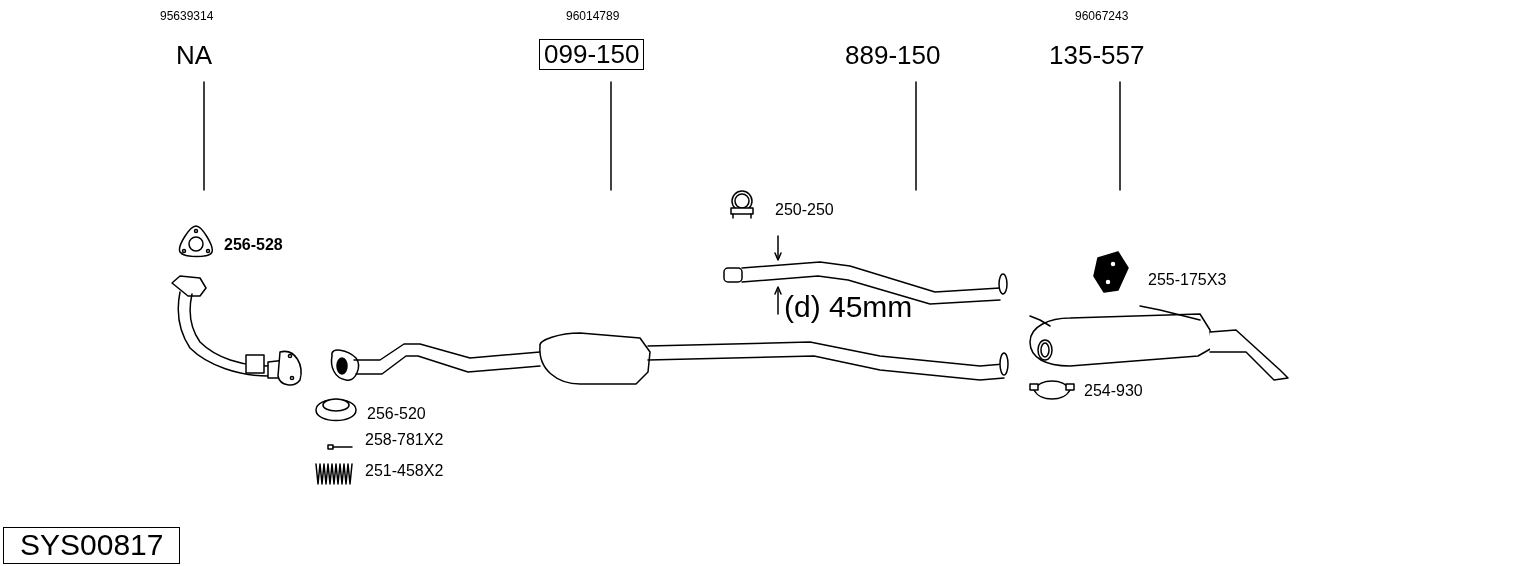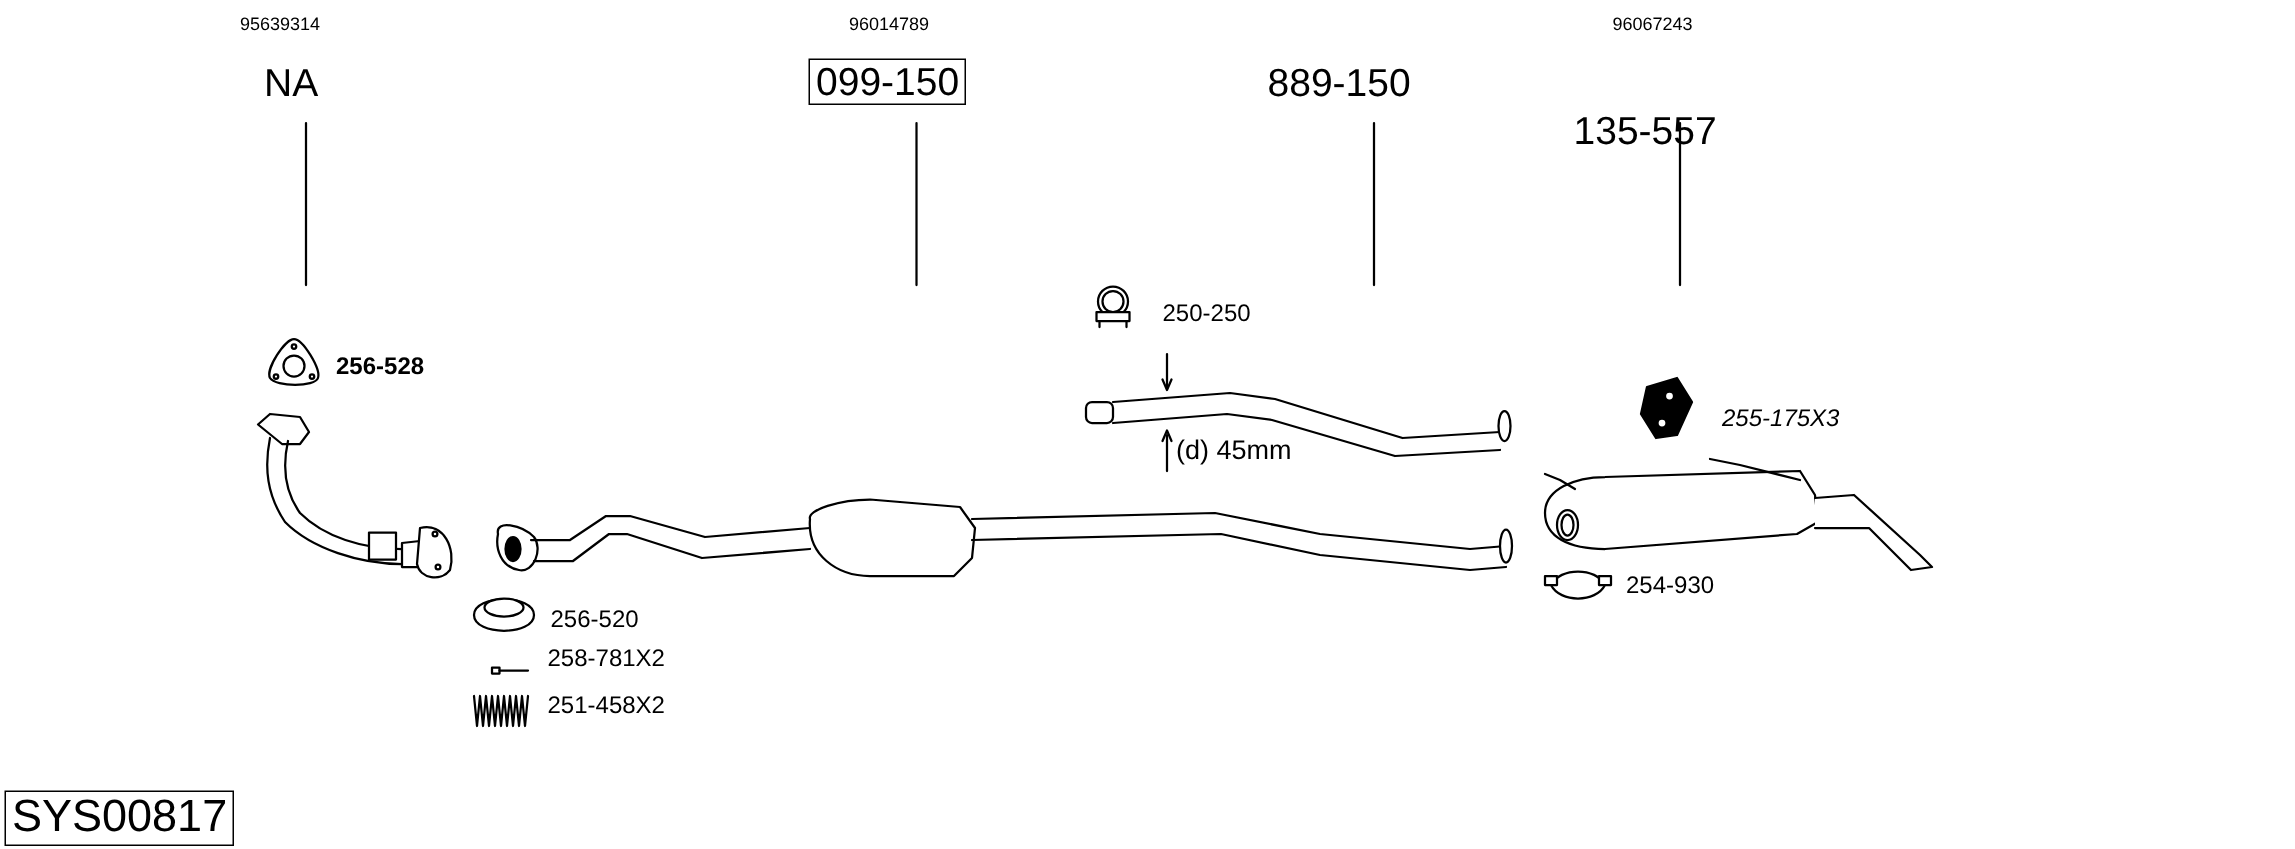--- a/index.html
+++ b/index.html
@@ -3,41 +3,41 @@
 <meta charset="utf-8">
 <style>
   html, body { margin: 0; padding: 0; background: #ffffff; }
   body { width: 1530px; height: 566px; position: relative; overflow: hidden;
          font-family: "Liberation Sans", sans-serif; color: #000; }
   .abs { position: absolute; white-space: nowrap; }
   .oem { font-size: 12px; }
   .part { font-size: 26px; line-height: 1; }
   .boxed { border: 1.5px solid #000; padding: 1px 4px 2px 4px; }
   .lbl { font-size: 16px; }
-  .sys { font-size: 30px; border: 1.5px solid #000; padding: 0 4px; line-height: 1.15; }
+  .sys { font-size: 30px; border: 1.5px solid #000; padding: 0 16px; line-height: 1.15; }
   svg.diagram { position: absolute; left: 0; top: 0; }
 </style>
 </head>
 <body>
 
 <div class="abs oem" style="left:160px; top:9px;">95639314</div>
 <div class="abs part" style="left:176px; top:42px;">NA</div>
 
 <div class="abs oem" style="left:566px; top:9px;">96014789</div>
 <div class="abs part boxed" style="left:539px; top:39px;">099-150</div>
 
 <div class="abs part" style="left:845px; top:42px;">889-150</div>
 
 <div class="abs oem" style="left:1075px; top:9px;">96067243</div>
-<div class="abs part" style="left:1049px; top:42px;margin-top:32px;">135-557</div>
+<div class="abs part" style="left:1049px; top:42px;">135-557</div>
 
 <div class="abs lbl" style="left:224px; top:236px;font-weight:bold;">256-528</div>
 <div class="abs lbl" style="left:775px; top:201px;">250-250</div>
-<div class="abs lbl" style="left:784px; top:290px; font-size:18px;">(d) 45mm</div>
-<div class="abs lbl" style="left:1148px; top:271px;font-style:italic;">255-175X3</div>
+<div class="abs lbl" style="left:784px; top:290px; font-size:30px;">(d) 45mm</div>
+<div class="abs lbl" style="left:1148px; top:271px;">255-175X3</div>
 <div class="abs lbl" style="left:1084px; top:382px;">254-930</div>
 <div class="abs lbl" style="left:367px; top:405px;">256-520</div>
 <div class="abs lbl" style="left:365px; top:431px;">258-781X2</div>
 <div class="abs lbl" style="left:365px; top:462px;">251-458X2</div>
 
 <div class="abs sys" style="left:3px; top:527px;">SYS00817</div>
 
 <svg class="diagram" width="1530" height="566" viewBox="0 0 1530 566" fill="none" stroke="#000" stroke-width="1.5" stroke-linejoin="round" stroke-linecap="round">
 
   <line x1="204" y1="82" x2="204" y2="190"></line>

